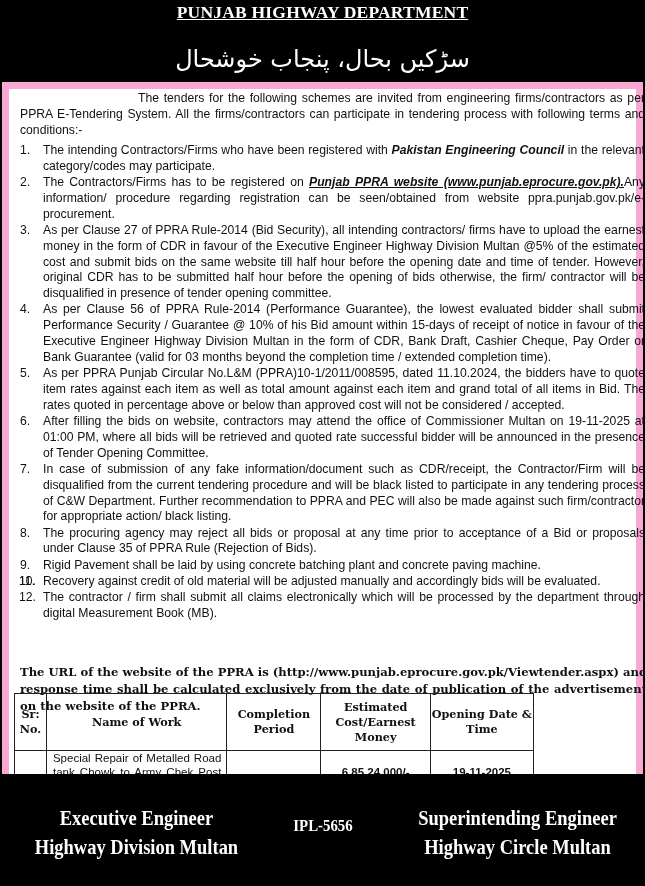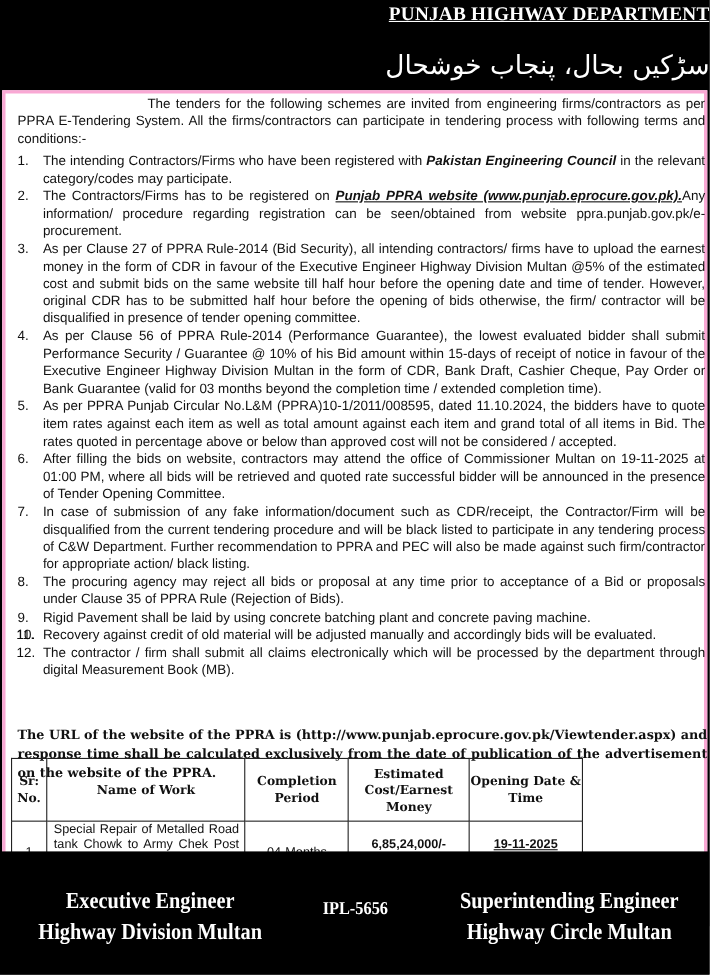--- a/index.html
+++ b/index.html
@@ -1,24 +1,24 @@
 <!DOCTYPE html>
 <html><head>
 <meta charset="utf-8">
 <style>
   * { box-sizing: border-box; margin: 0; padding: 0; }
   html, body { width: 645px; height: 886px; background: #000; overflow: hidden; }
   body { font-family: "Liberation Sans", sans-serif; color: #111; position: relative; }
 
-  .header { position: absolute; left: 0; top: 0; width: 645px; height: 82px; background: #000; color: #fff; text-align: right; }
+  .header { position: absolute; left: 0; top: 0; width: 645px; height: 82px; background: #000; color: #fff; text-align: center; }
   .header .t1 { font-family: "Liberation Serif", serif; font-weight: bold; font-size: 17.5px; text-decoration: underline; letter-spacing: 0.2px; position: absolute; top: 2px; left: 0; width: 100%; }
   .header .t2 { font-family: "Liberation Serif", serif; font-weight: bold; font-size: 17px; text-decoration: underline; position: absolute; top: 22px; left: 0; width: 100%; }
   .header .urdu { font-family: "DejaVu Sans", sans-serif; font-size: 24px; position: absolute; top: 45px; left: 0; width: 100%; direction: rtl; }
 
-  .content { position: absolute; left: 2px; top: 82px; width: 641px; height: 716px; background: #fff; border: 3px solid #f9a8d4; }
+  .content { position: absolute; left: 2px; top: 82px; width: 641px; height: 716px; background: #fff; border: 7px solid #f9a8d4; }
   .intro { position: absolute; left: 11px; top: 2px; width: 625px; font-size: 12.2px; line-height: 15.8px; text-align: justify; }
   .intro .indent { display: inline-block; width: 118px; }
 
   ol.terms { list-style: none; position: absolute; left: 11px; top: 54px; width: 625px; font-size: 12.2px; line-height: 15.8px; }
   ol.terms li { position: relative; padding-left: 23px; text-align: justify; margin-bottom: 0.5px; }
   ol.terms li .num { position: absolute; left: 0; top: 0; }
   ol.terms li.two-digit .num { left: -1px; }
   b, strong { font-weight: bold; }
   .bi { font-weight: bold; font-style: italic; margin-top: 16px; }
   .bui { font-weight: bold; font-style: italic; text-decoration: underline; }

